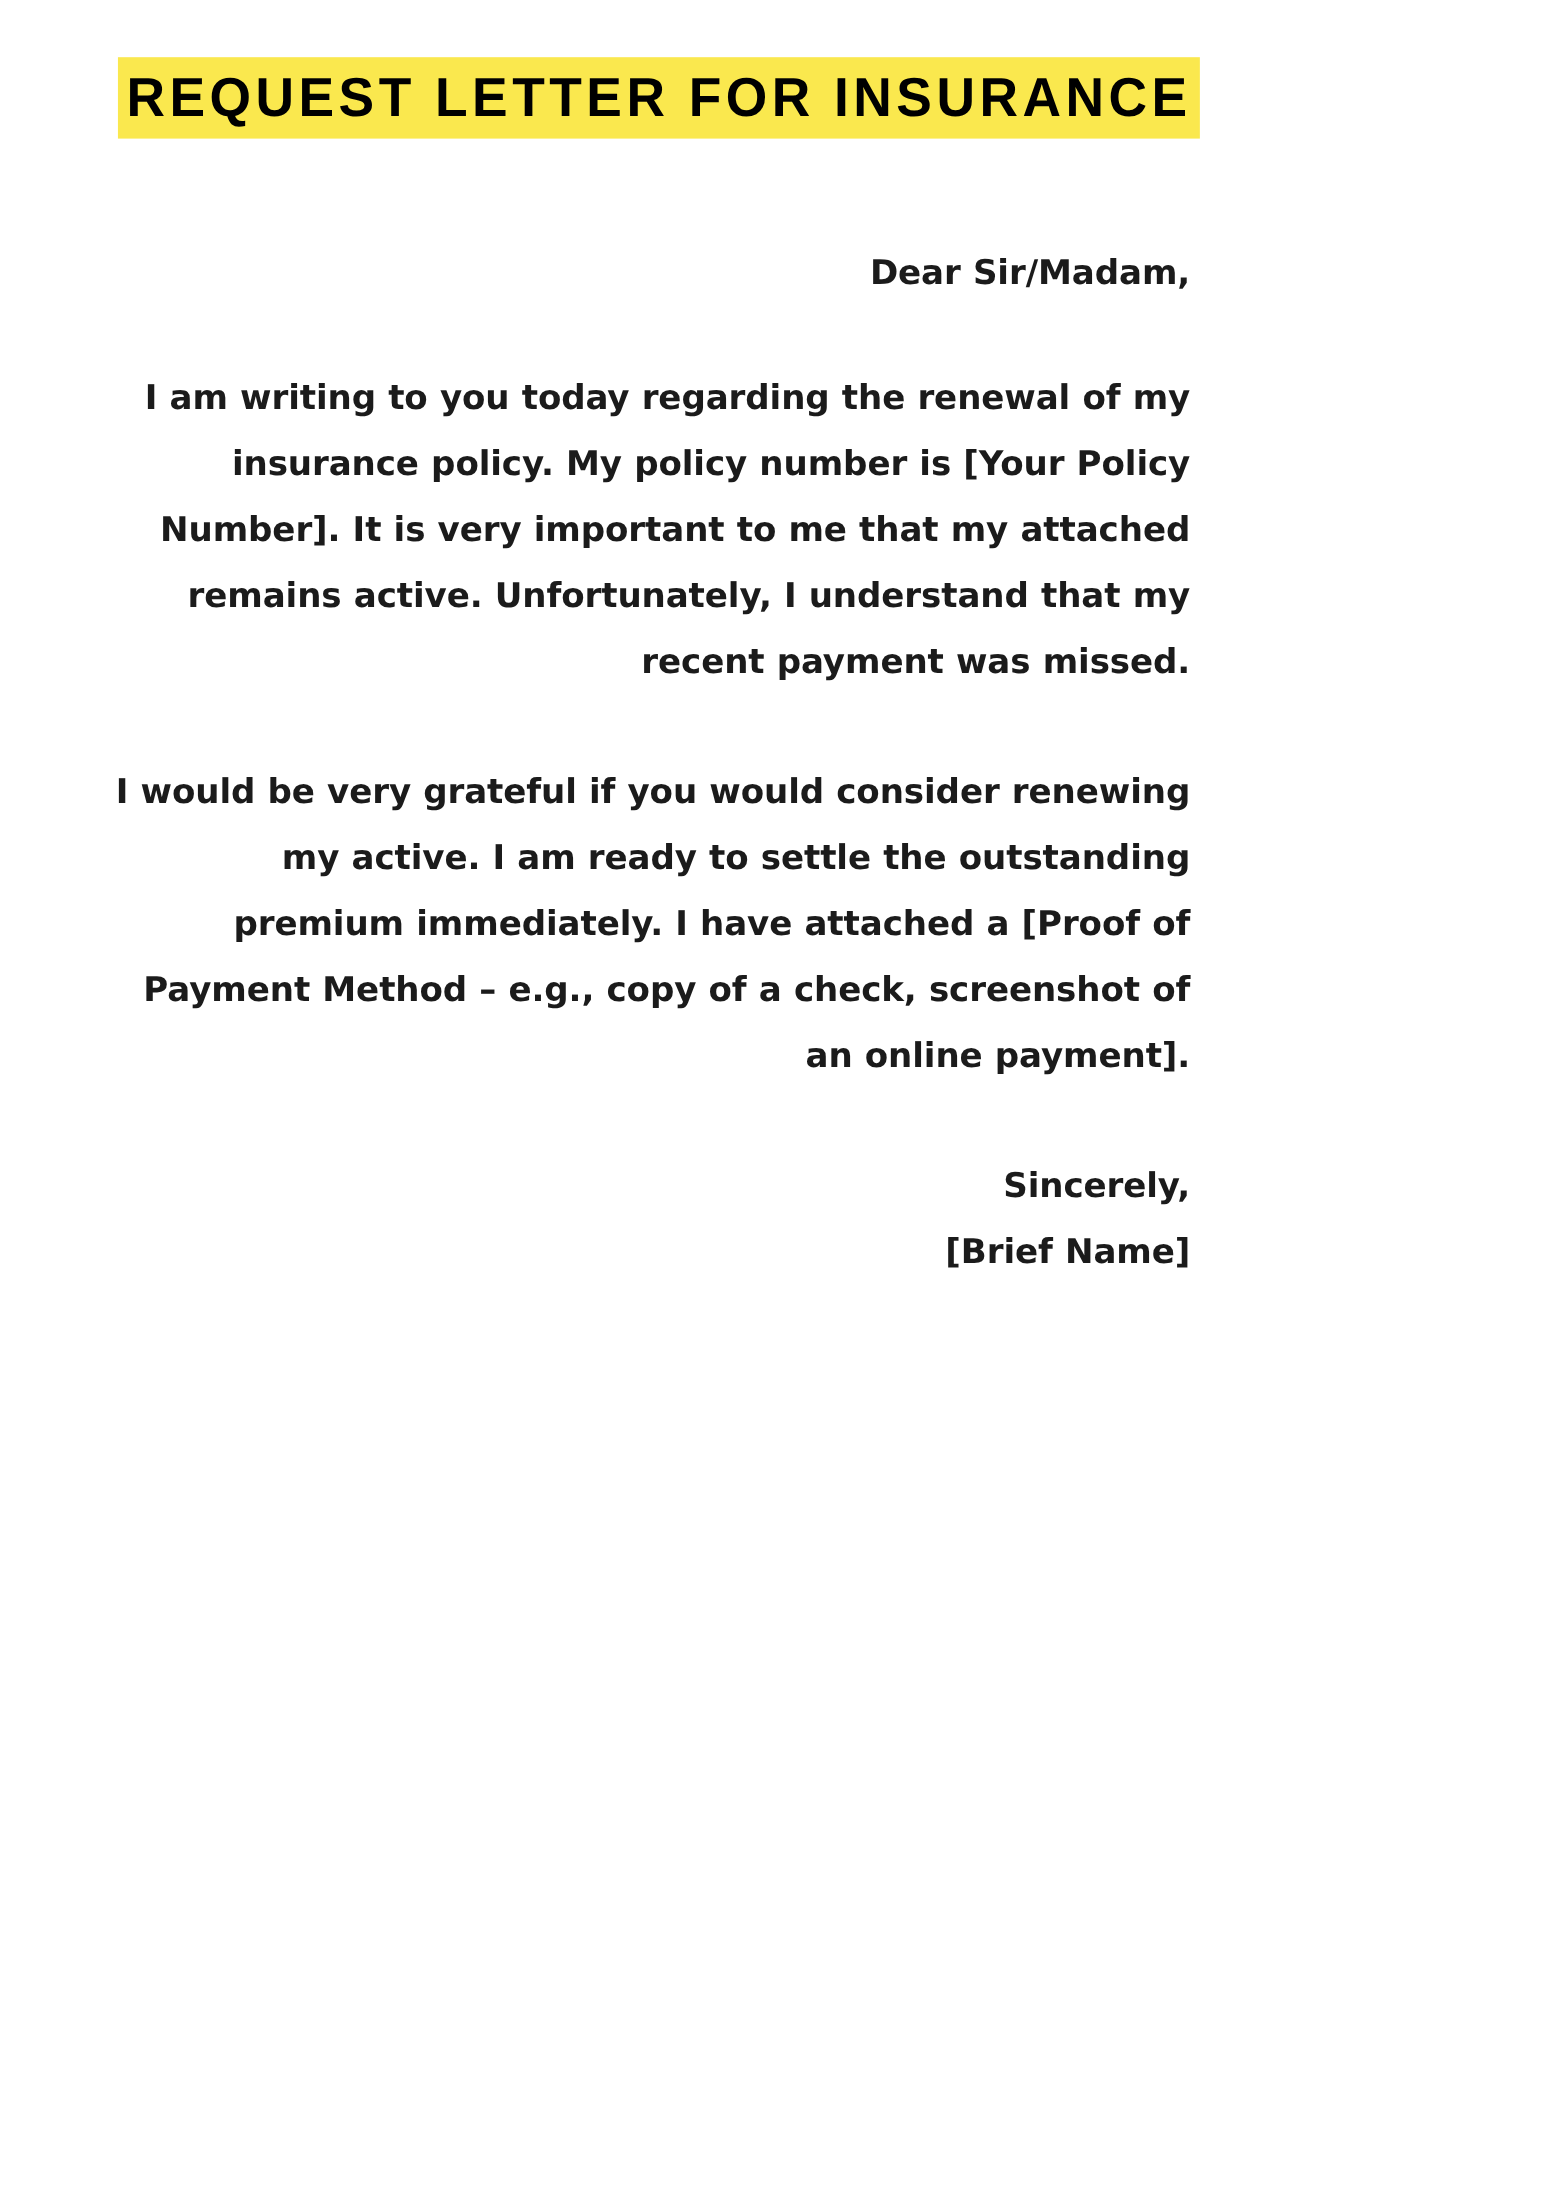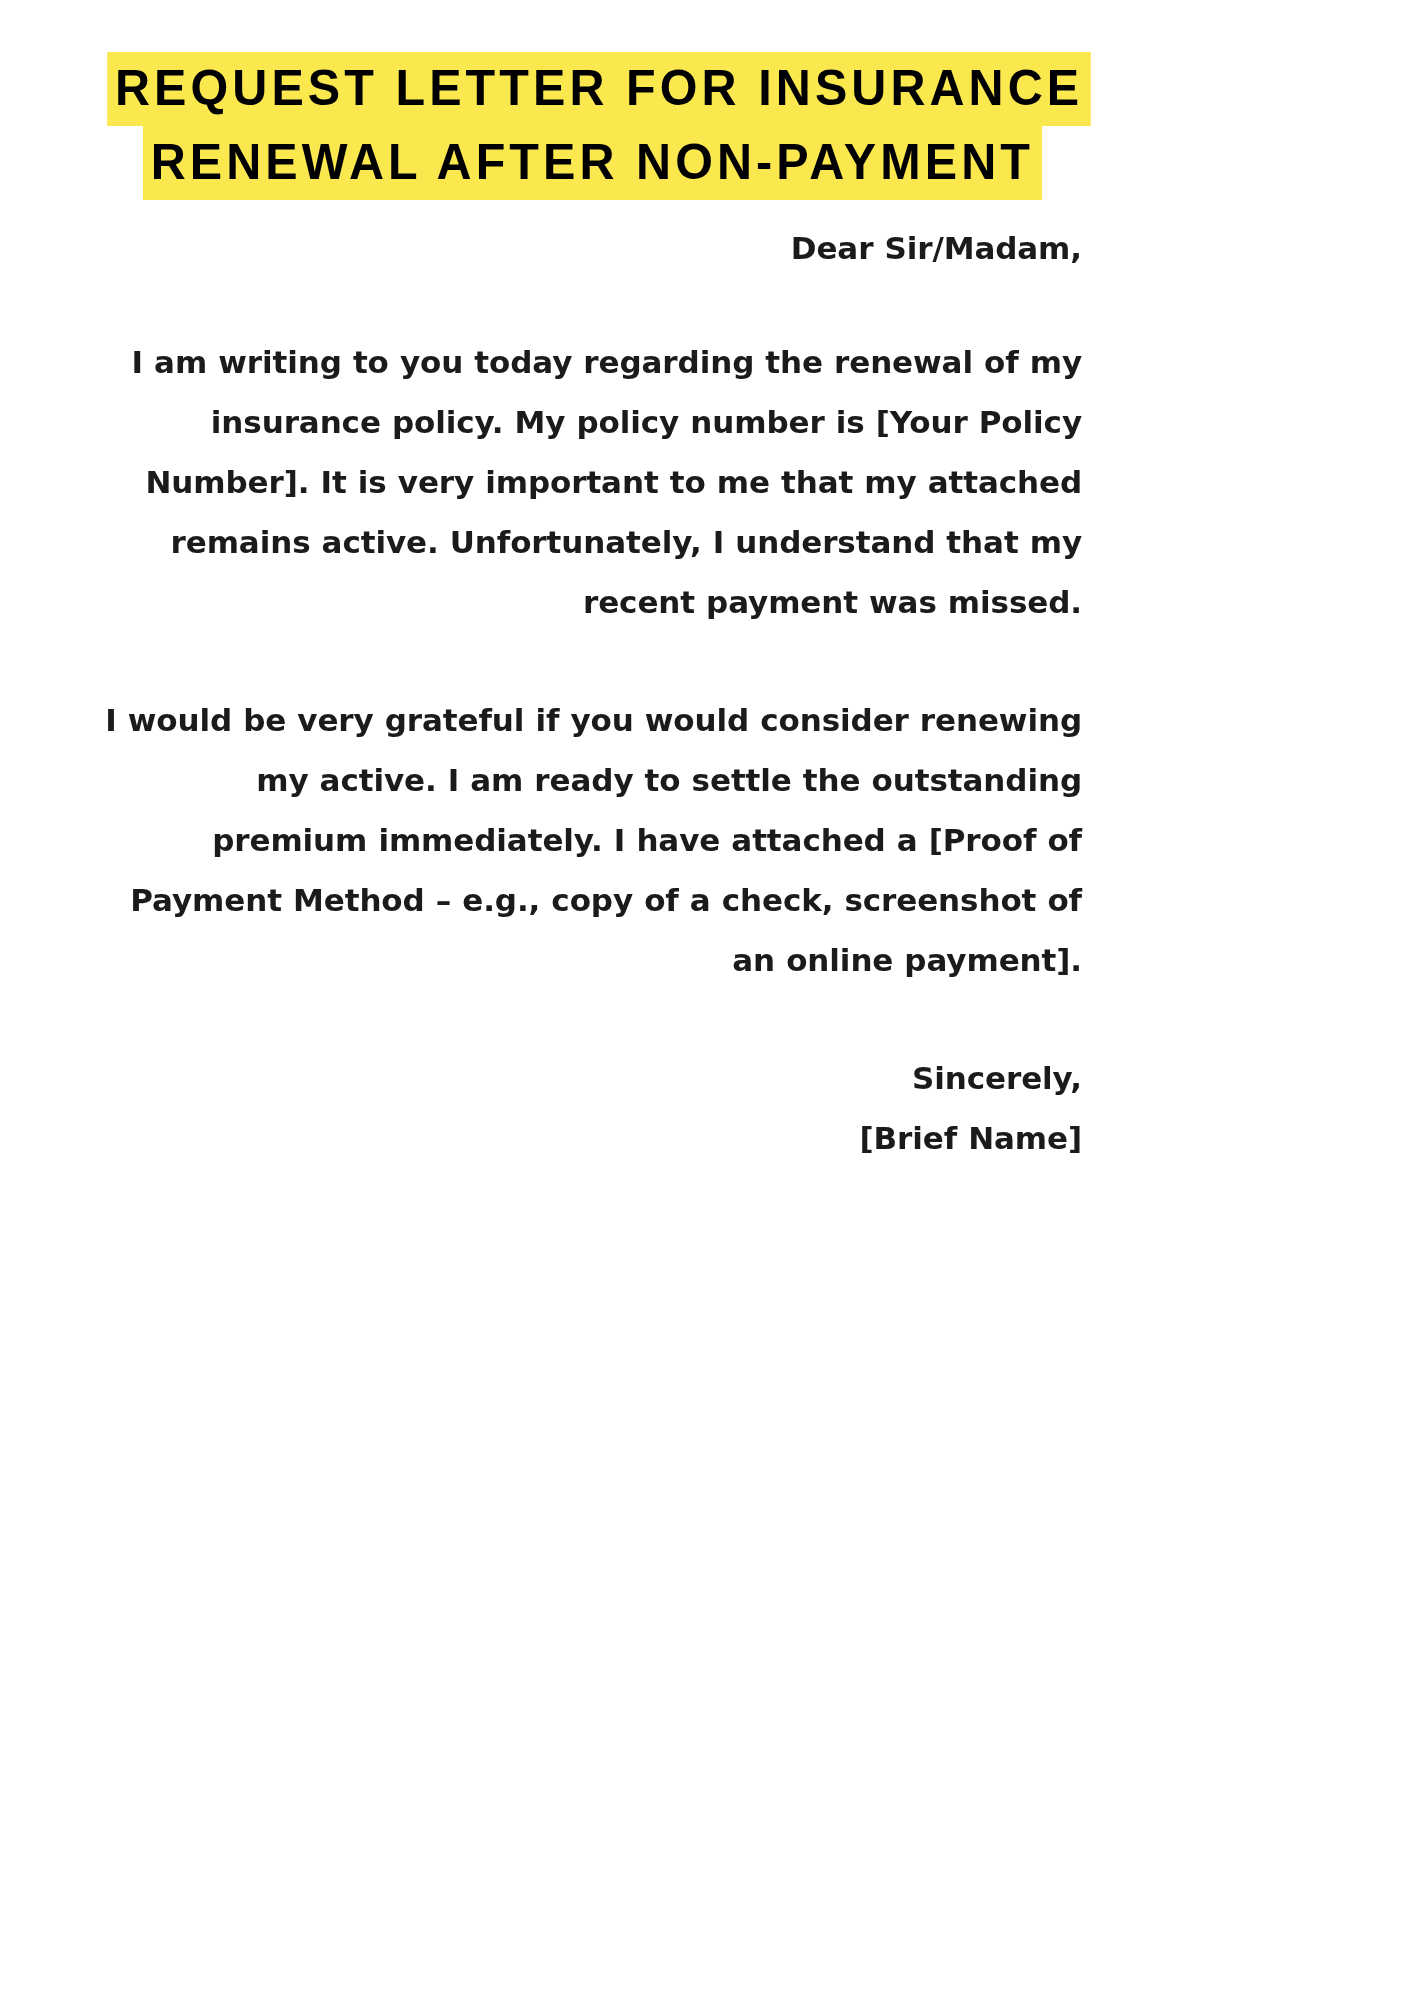--- a/index.html
+++ b/index.html
@@ -100,21 +100,20 @@
     letter-spacing: 0.2px;
   }
 </style>
 </head>
 <body>
 
 <div class="page">
 
   <div class="title-block">
     <div class="title-line"><span>REQUEST LETTER FOR INSURANCE</span></div>
-    <div class="title-line"><span>RENEWAL AFTER NON-PAYMENT</span></div>
   </div>
 
   <div class="letter-body">
 
     <p class="para salutation">Dear Sir/Madam,</p>
 
     <p class="para">I am writing to you today regarding the renewal of my insurance policy. My policy number is [Your Policy Number]. It is very important to me that my attached remains active. Unfortunately, I understand that my recent payment was missed.</p>
 
 
     <p class="para">I would be very grateful if you would consider renewing my active. I am ready to settle the outstanding premium immediately. I have attached a [Proof of Payment Method – e.g., copy of a check, screenshot of an online payment].</p>

